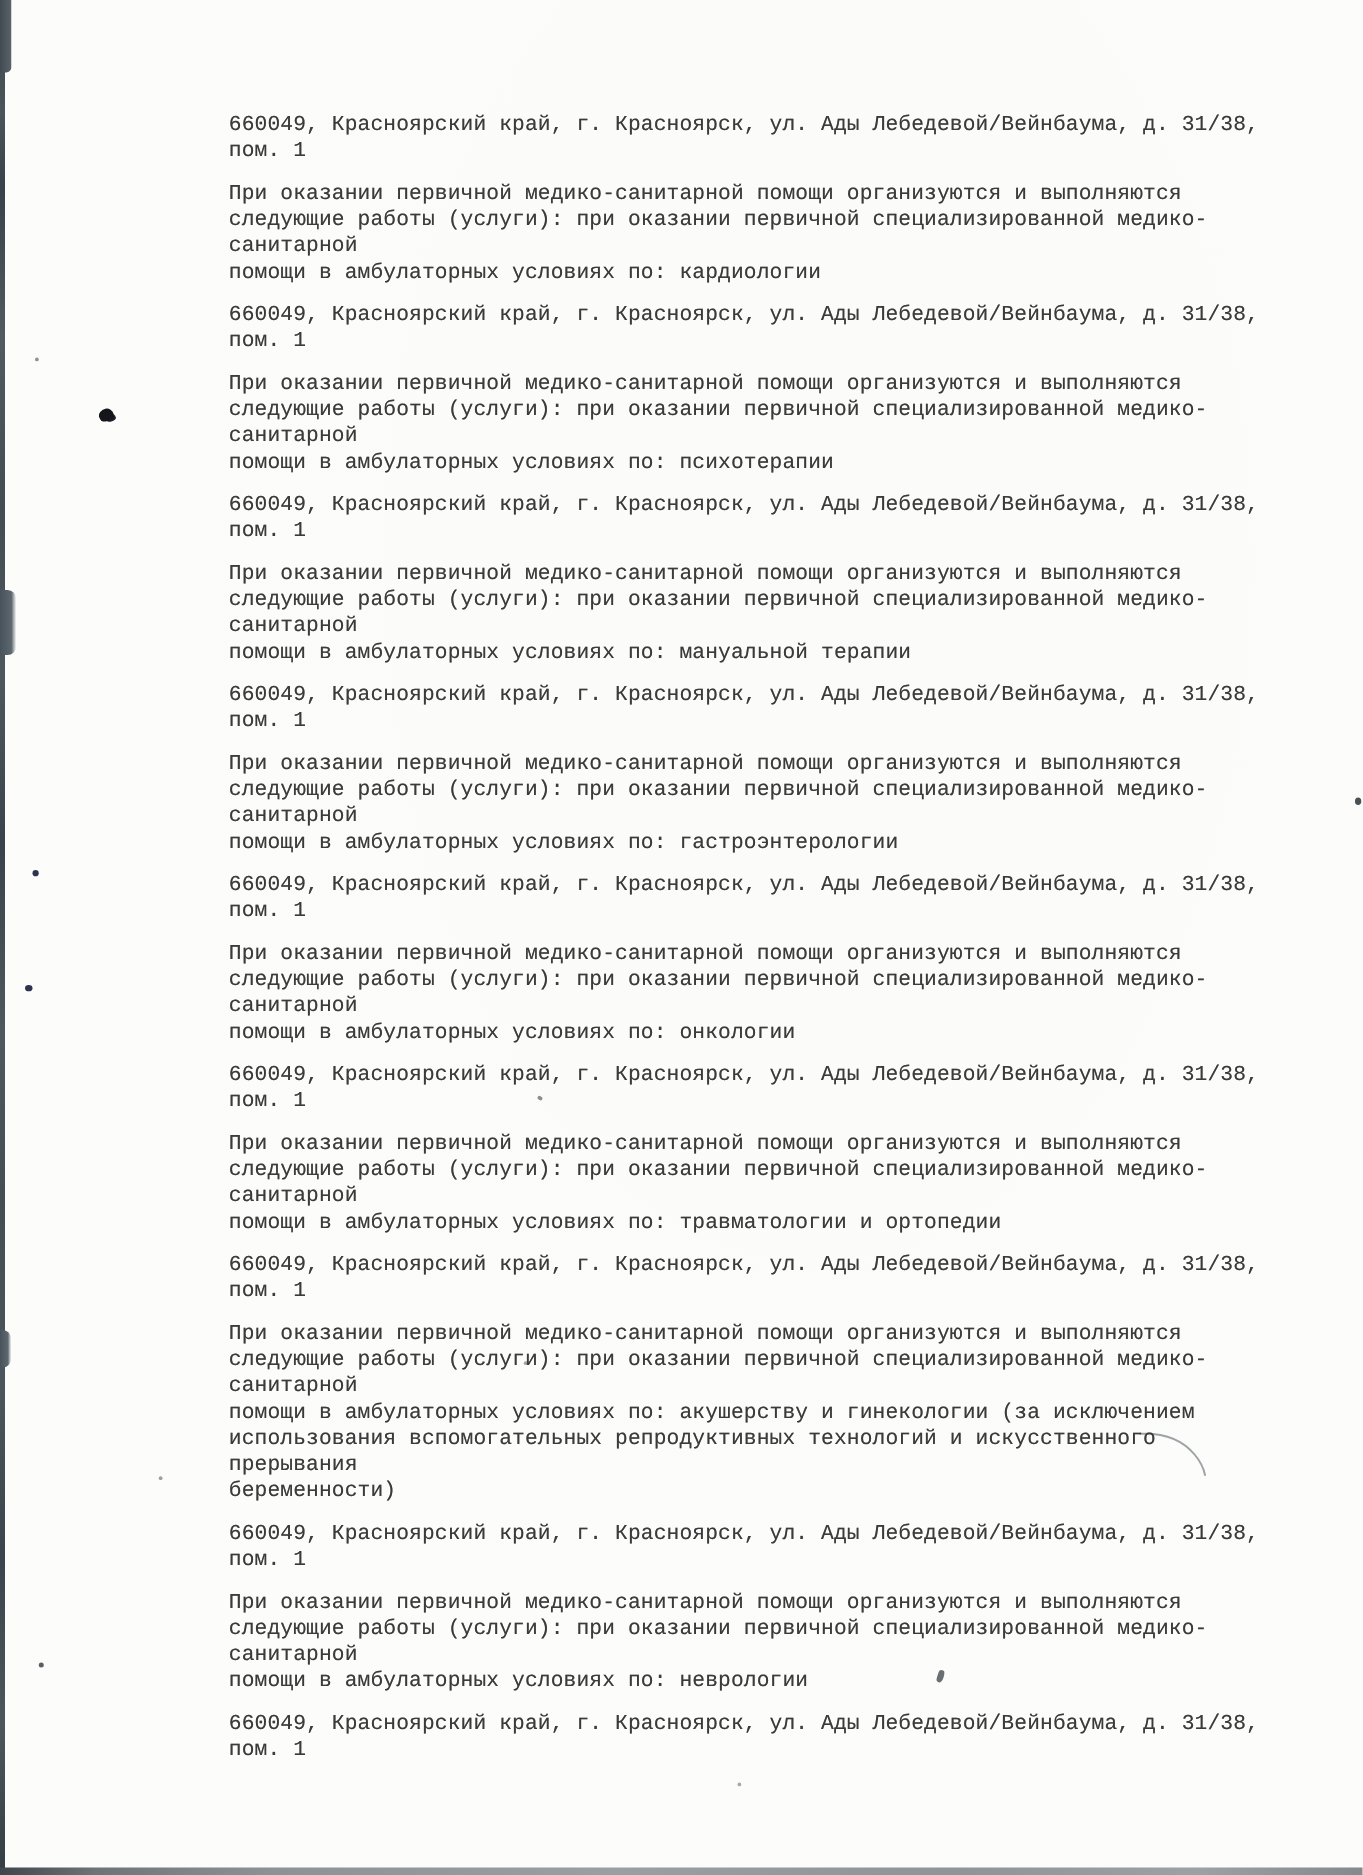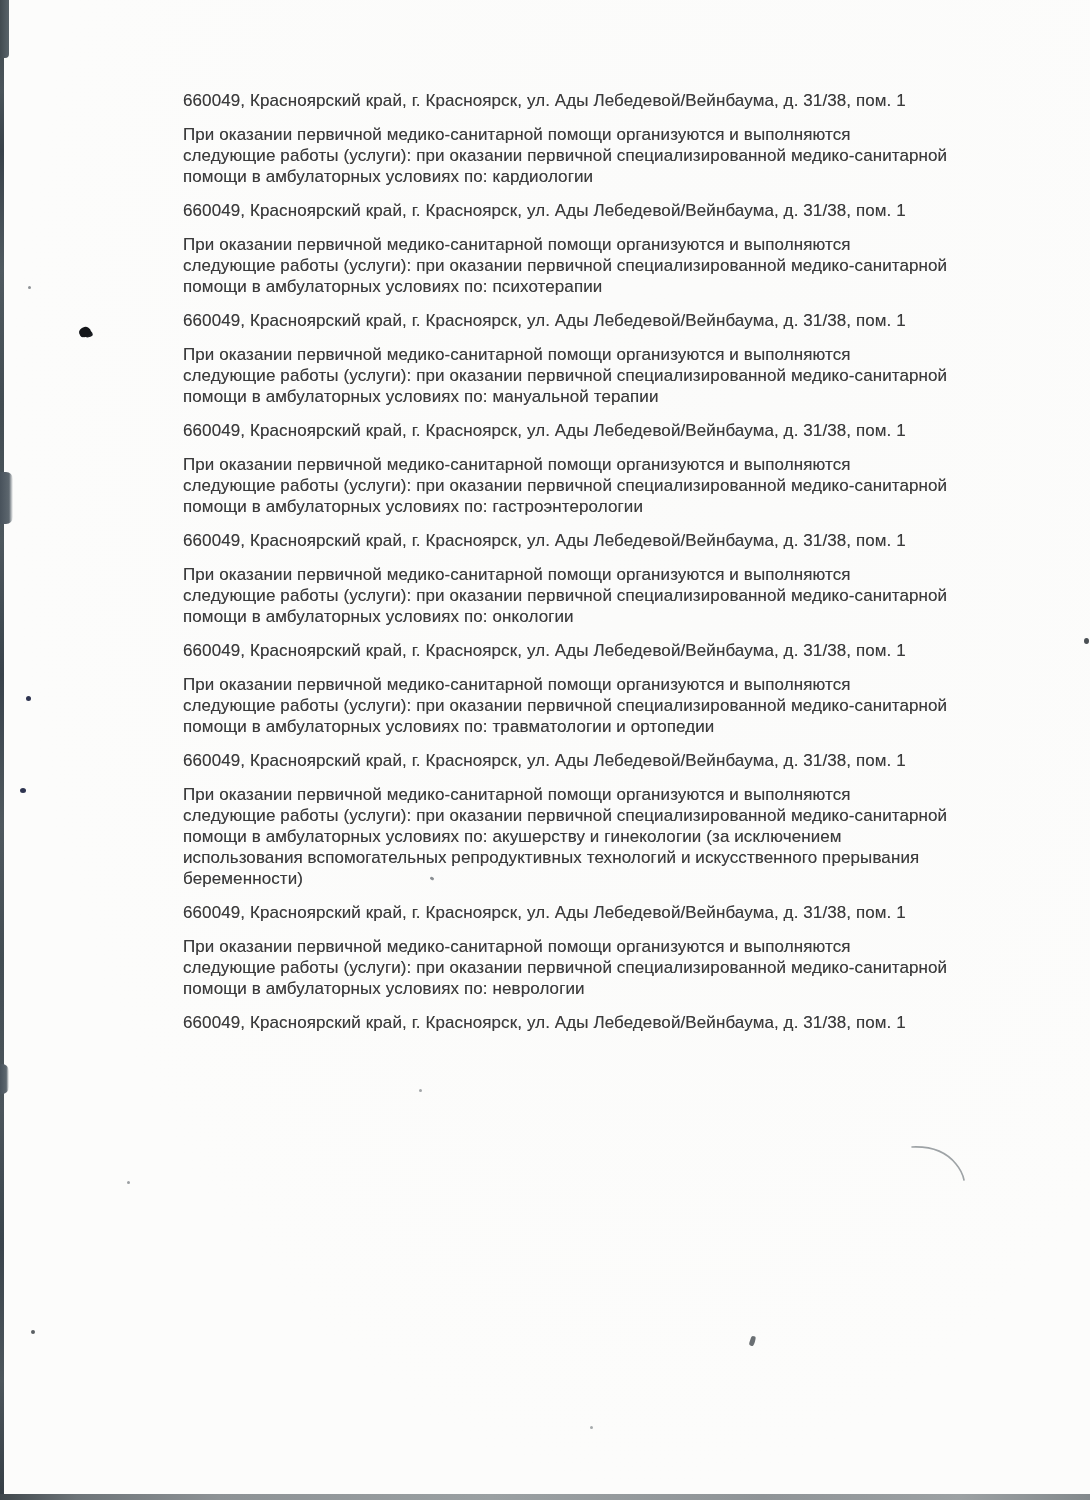--- a/index.html
+++ b/index.html
@@ -25,20 +25,21 @@
   .content {
     position: absolute;
     left: 183px;
     top: 90px;
     width: 845px;
     color: #3b3b3c;
     font-size: 17px;
     line-height: 21px;
     letter-spacing: 0.1px;
     text-shadow: 0 0 0.4px rgba(60,60,60,0.55);
+    font-family: Liberation Mono, monospace;
   }
   .content p.block {
     margin: 0 0 13px 0;
   }
   
   .edge-left {
     position: absolute;
     left: 0; top: 0;
     width: 4px; height: 1500px;
     background: linear-gradient(180deg,

